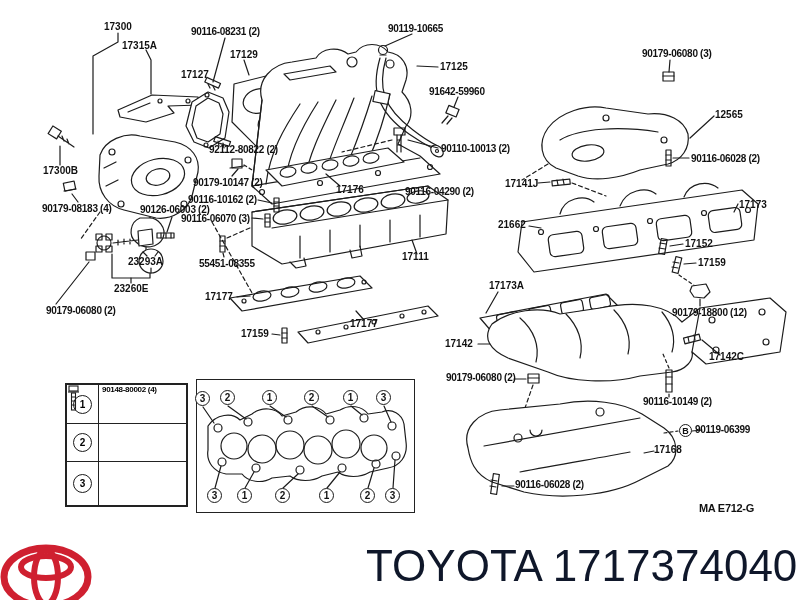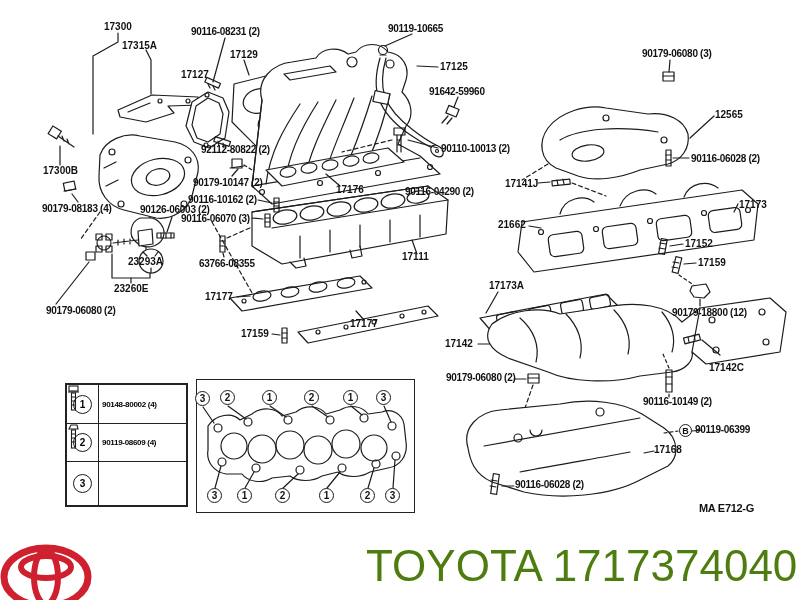--- a/index.html
+++ b/index.html
@@ -24,26 +24,26 @@
     font-size:9px;font-weight:700;color:#111;background:#fff;box-sizing:border-box;
   }
   #legend{
     position:absolute;left:65px;top:383px;width:123px;height:124px;
     border:2px solid #222;box-sizing:border-box;background:#fff;
   }
   .legend-row{position:absolute;left:0;width:100%;display:flex;box-sizing:border-box;border-bottom:1.6px solid #222;}
   .legend-row:last-child{border-bottom:none;}
   .legend-numcol{width:32px;border-right:1.6px solid #222;display:flex;align-items:center;justify-content:center;box-sizing:border-box;}
   .legend-circ{width:17px;height:17px;border:1.5px solid #1b1b1b;border-radius:50%;display:flex;align-items:center;justify-content:center;font-size:10px;font-weight:700;}
-  .legend-partcol{flex:1;display:flex;flex-direction:column;justify-content:center;gap:3px;padding-left:3px;}
+  .legend-partcol{flex:1;display:flex;flex-direction:column;gap:3px;padding-left:3px;}
   .legend-item{display:flex;align-items:center;gap:2px;}
   .legend-item span{font-size:8px;font-weight:700;letter-spacing:-0.3px;white-space:nowrap;}
   #callout-box{position:absolute;left:196px;top:379px;width:219px;height:134px;border:1.8px solid #222;box-sizing:border-box;}
   #footer-title{
-    position:absolute;left:366px;top:541px;font-size:44px;font-weight:400;color:#4d7c0f;
+    position:absolute;left:366px;top:541px;font-size:44px;font-weight:400;color:#0f172a;
     letter-spacing:0px;white-space:nowrap;
   }
 </style>
 </head>
 <body>
 
 <div id="stage">
 
   <svg width="800" height="600" viewBox="0 0 800 600" fill="none" stroke="#1c1c1c" stroke-width="1.2" stroke-linejoin="round" stroke-linecap="round">
 
@@ -408,25 +408,25 @@
   <div class="lbl lbl-lg" style="left:122px;top:41px">17315A</div>
   <div class="lbl lbl-lg" style="left:43px;top:166px">17300B</div>
   <div class="lbl" style="left:42px;top:204px">90179-08183 (4)</div>
   <div class="lbl" style="left:140px;top:205px">90126-06003 (2)</div>
   <div class="lbl lbl-lg" style="left:128px;top:257px">23293A</div>
   <div class="lbl lbl-lg" style="left:114px;top:284px">23260E</div>
   <div class="lbl" style="left:46px;top:306px">90179-06080 (2)</div>
   <div class="lbl" style="left:191px;top:27px">90116-08231 (2)</div>
   <div class="lbl lbl-lg" style="left:230px;top:50px">17129</div>
   <div class="lbl lbl-lg" style="left:181px;top:70px">17127</div>
-  <div class="lbl" style="left:201px;top:145px">92112-80822 (2)</div>
+  <div class="lbl" style="left:209px;top:145px">92112-80822 (2)</div>
   <div class="lbl" style="left:193px;top:178px">90179-10147 (2)</div>
   <div class="lbl" style="left:188px;top:195px">90116-10162 (2)</div>
   <div class="lbl" style="left:181px;top:214px">90116-06070 (3)</div>
-  <div class="lbl" style="left:199px;top:259px">63766-08355</div>
+  <div class="lbl" style="left:199px;top:259px">55451-08355</div>
   <div class="lbl lbl-lg" style="left:205px;top:292px">17177</div>
   <div class="lbl lbl-lg" style="left:241px;top:329px">17159</div>
   <div class="lbl lbl-lg" style="left:350px;top:319px">17177</div>
   <div class="lbl lbl-lg" style="left:336px;top:185px">17176</div>
   <div class="lbl lbl-lg" style="left:402px;top:252px">17111</div>
   <div class="lbl" style="left:388px;top:24px">90119-10665</div>
   <div class="lbl lbl-lg" style="left:440px;top:62px">17125</div>
   <div class="lbl" style="left:429px;top:87px">91642-59960</div>
   <div class="lbl" style="left:441px;top:144px">90110-10013 (2)</div>
   <div class="lbl" style="left:405px;top:187px">90116-04290 (2)</div>
@@ -434,21 +434,21 @@
   <div class="lbl lbl-lg" style="left:715px;top:110px">12565</div>
   <div class="lbl" style="left:691px;top:154px">90116-06028 (2)</div>
   <div class="lbl lbl-lg" style="left:505px;top:179px">17141J</div>
   <div class="lbl lbl-lg" style="left:739px;top:200px">17173</div>
   <div class="lbl lbl-lg" style="left:498px;top:220px">21662</div>
   <div class="lbl lbl-lg" style="left:685px;top:239px">17152</div>
   <div class="lbl lbl-lg" style="left:698px;top:258px">17159</div>
   <div class="lbl lbl-lg" style="left:489px;top:281px">17173A</div>
   <div class="lbl" style="left:672px;top:308px">90179-18800 (12)</div>
   <div class="lbl lbl-lg" style="left:445px;top:339px">17142</div>
-  <div class="lbl lbl-lg" style="left:709px;top:363px">17142C</div>
+  <div class="lbl lbl-lg" style="left:709px;top:352px">17142C</div>
   <div class="lbl" style="left:446px;top:373px">90179-06080 (2)</div>
   <div class="lbl" style="left:643px;top:397px">90116-10149 (2)</div>
   <div class="lbl" style="left:695px;top:425px">90119-06399</div>
   <div class="lbl lbl-lg" style="left:654px;top:445px">17168</div>
   <div class="lbl" style="left:515px;top:480px">90116-06028 (2)</div>
 
   <div class="bmark" style="left:679px;top:424px">B</div>
   <div class="lbl" style="left:699px;top:503px;font-size:11px">MA E712-G</div>
 
   <div id="legend">
@@ -465,30 +465,20 @@
               <path d="M4.5,12 H8.5 M4.5,16 H8.5 M4.5,20 H8.5"></path>
           </svg>
           <span>90148-80002 (4)</span>
         </div>
       </div>
     </div>
     <div class="legend-row" style="top:39px;height:38px">
       <div class="legend-numcol">
           <div class="legend-circ">2</div>
         </div>
-      <div class="legend-partcol">
-        <div class="legend-item">
-          <svg width="13" height="27" viewBox="0 0 13 27" fill="none" stroke="#1c1c1c" stroke-width="1.1">
-            <path d="M4,1 L10,1 L11,5 L2,5 Z"></path>
-              <rect x="4.5" y="6" width="4" height="18"></rect>
-              <path d="M4.5,10 H8.5 M4.5,14 H8.5 M4.5,18 H8.5"></path>
-          </svg>
-          <span>90119-08609 (4)</span>
-        </div>
-      </div>
     </div>
     <div class="legend-row" style="top:77px;height:43px">
       <div class="legend-numcol">
           <div class="legend-circ">3</div>
         </div>
     </div>
   </div>
 
   <div id="callout-box"></div>
   <div class="callout" style="left:195px;top:391px">3</div>

